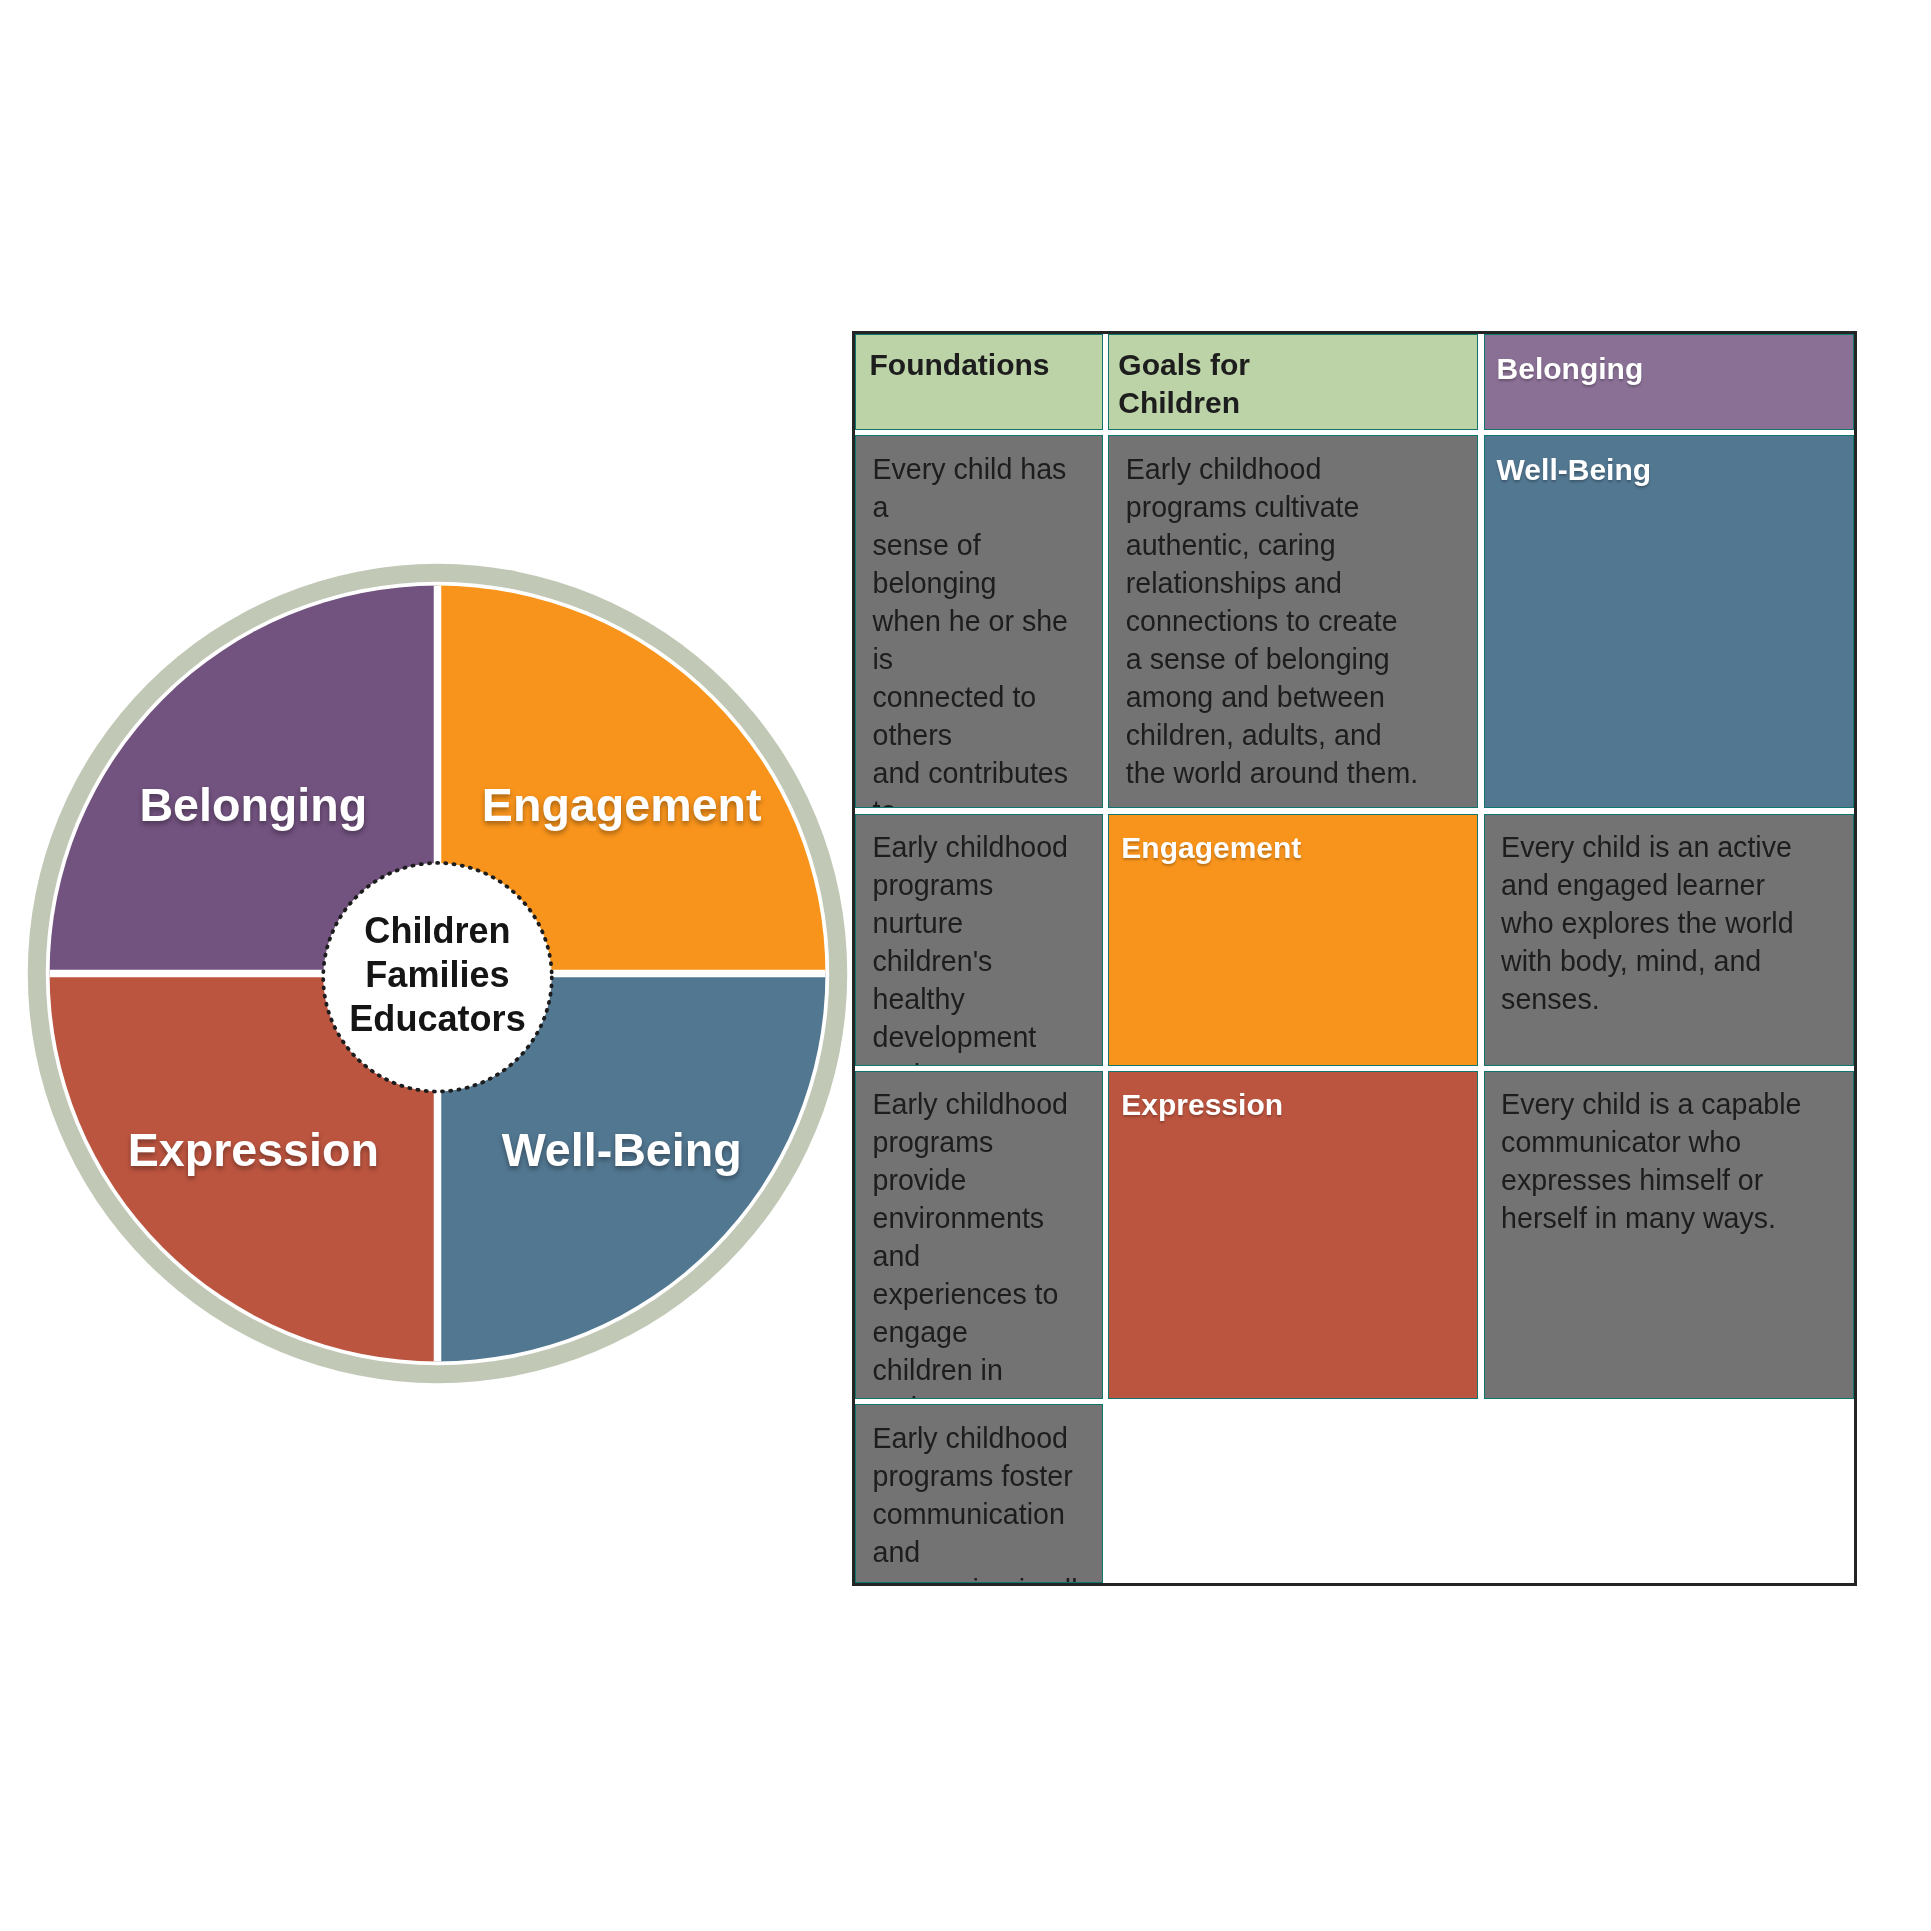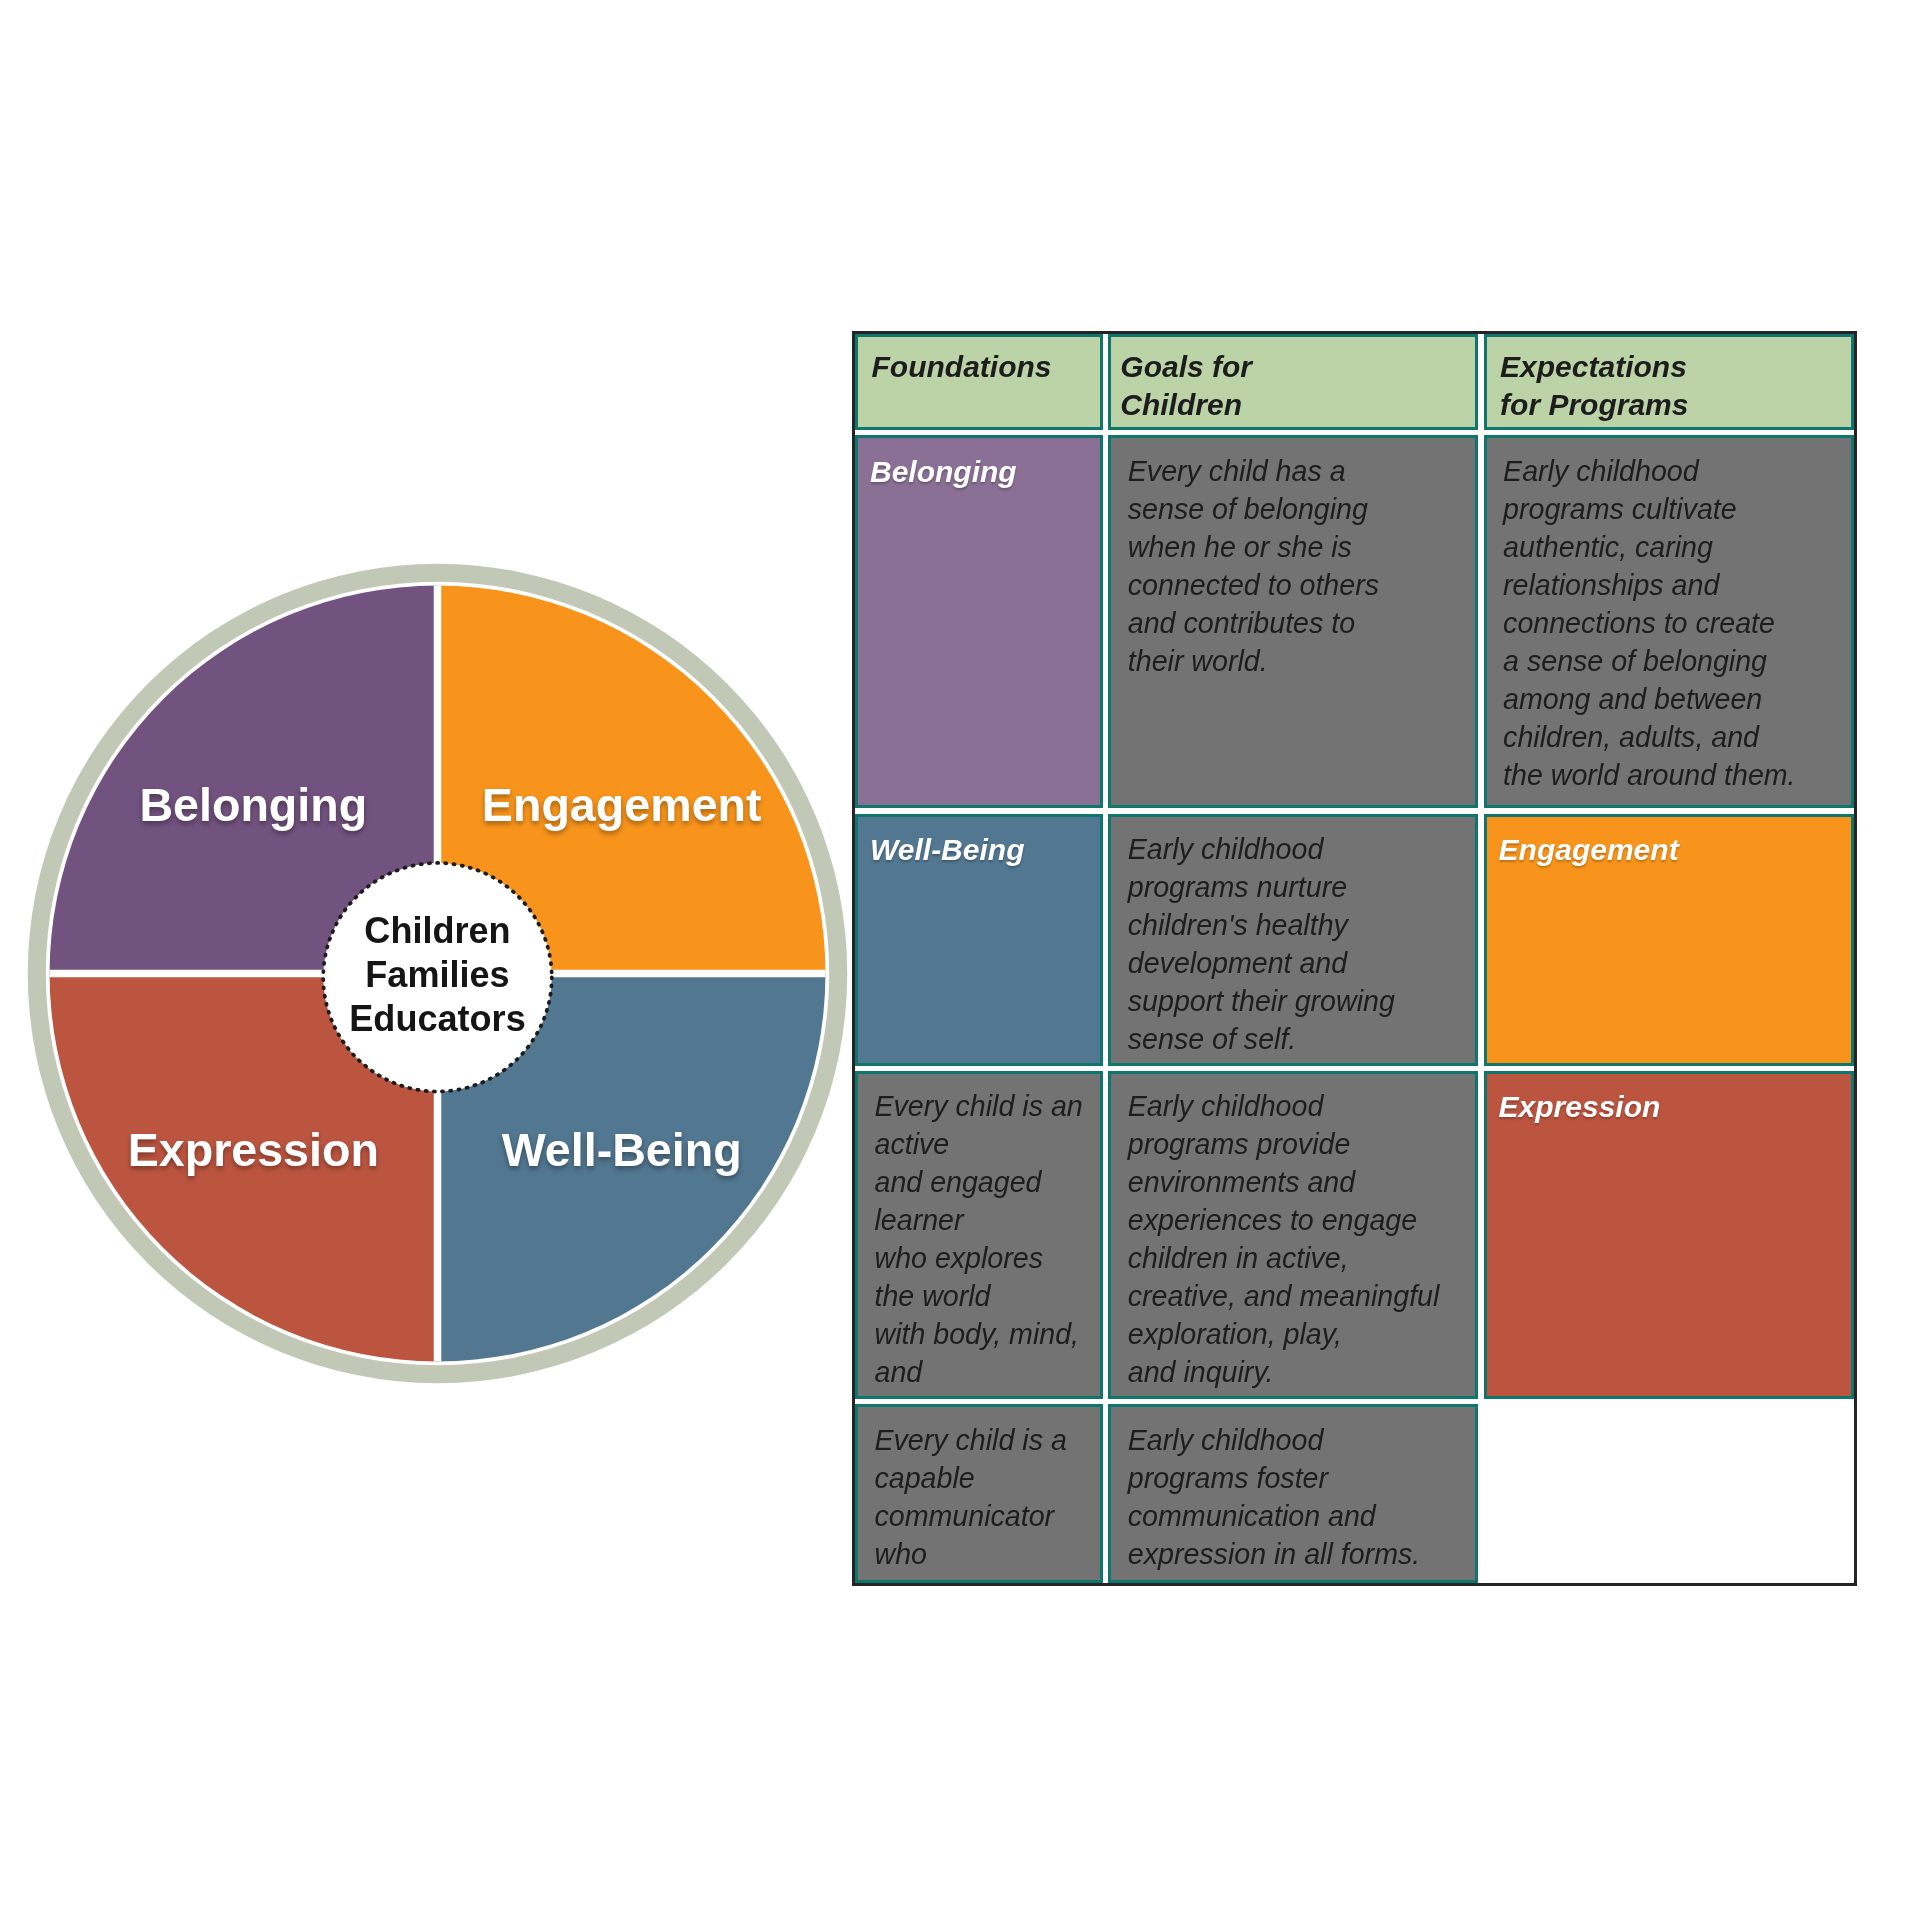--- a/index.html
+++ b/index.html
@@ -43,24 +43,23 @@
     left: 852px;
     top: 331px;
     border: 3px solid #242424;
     background: #ffffff;
     display: grid;
     grid-template-columns: 248px 370px 370px;
     grid-template-rows: 96px 373px 252px 328px 179px;
     gap: 5.3px;
   }
   .cell {
-    border: 3px solid #0f766e;
+    border: 1px solid #0f766e;
     box-sizing: border-box;
     overflow: hidden;
-    font-style: italic;
   }
   .cell-header {
     font-size: 30px;
     font-weight: bold;
     line-height: 38px;
     padding: 10.5px 13.5px 0 13.5px;
     white-space: pre-line;
     color: #1d1d1d;
   }
   .cell-foundation {
@@ -105,22 +104,20 @@
     <text x="550" y="510" class="wheel-center-line">Children</text>
     <text x="550" y="568" class="wheel-center-line">Families</text>
     <text x="550" y="626" class="wheel-center-line">Educators</text>
   </svg>
 
   <div class="table-wrap">
 
     <div class="cell cell-header" style="background-color: rgb(188, 211, 168);">Foundations</div>
     <div class="cell cell-header" style="background-color: rgb(188, 211, 168); padding-left: 9px;">Goals for
 Children</div>
-    <div class="cell cell-header" style="background-color: rgb(188, 211, 168);">Expectations
-for Programs</div>
 
     <div class="cell cell-foundation" style="background-color: rgb(138, 112, 149);">Belonging</div>
     <div class="cell cell-body">Every child has a
 sense of belonging
 when he or she is
 connected to others
 and contributes to
 their world.</div>
     <div class="cell cell-body">Early childhood
 programs cultivate

